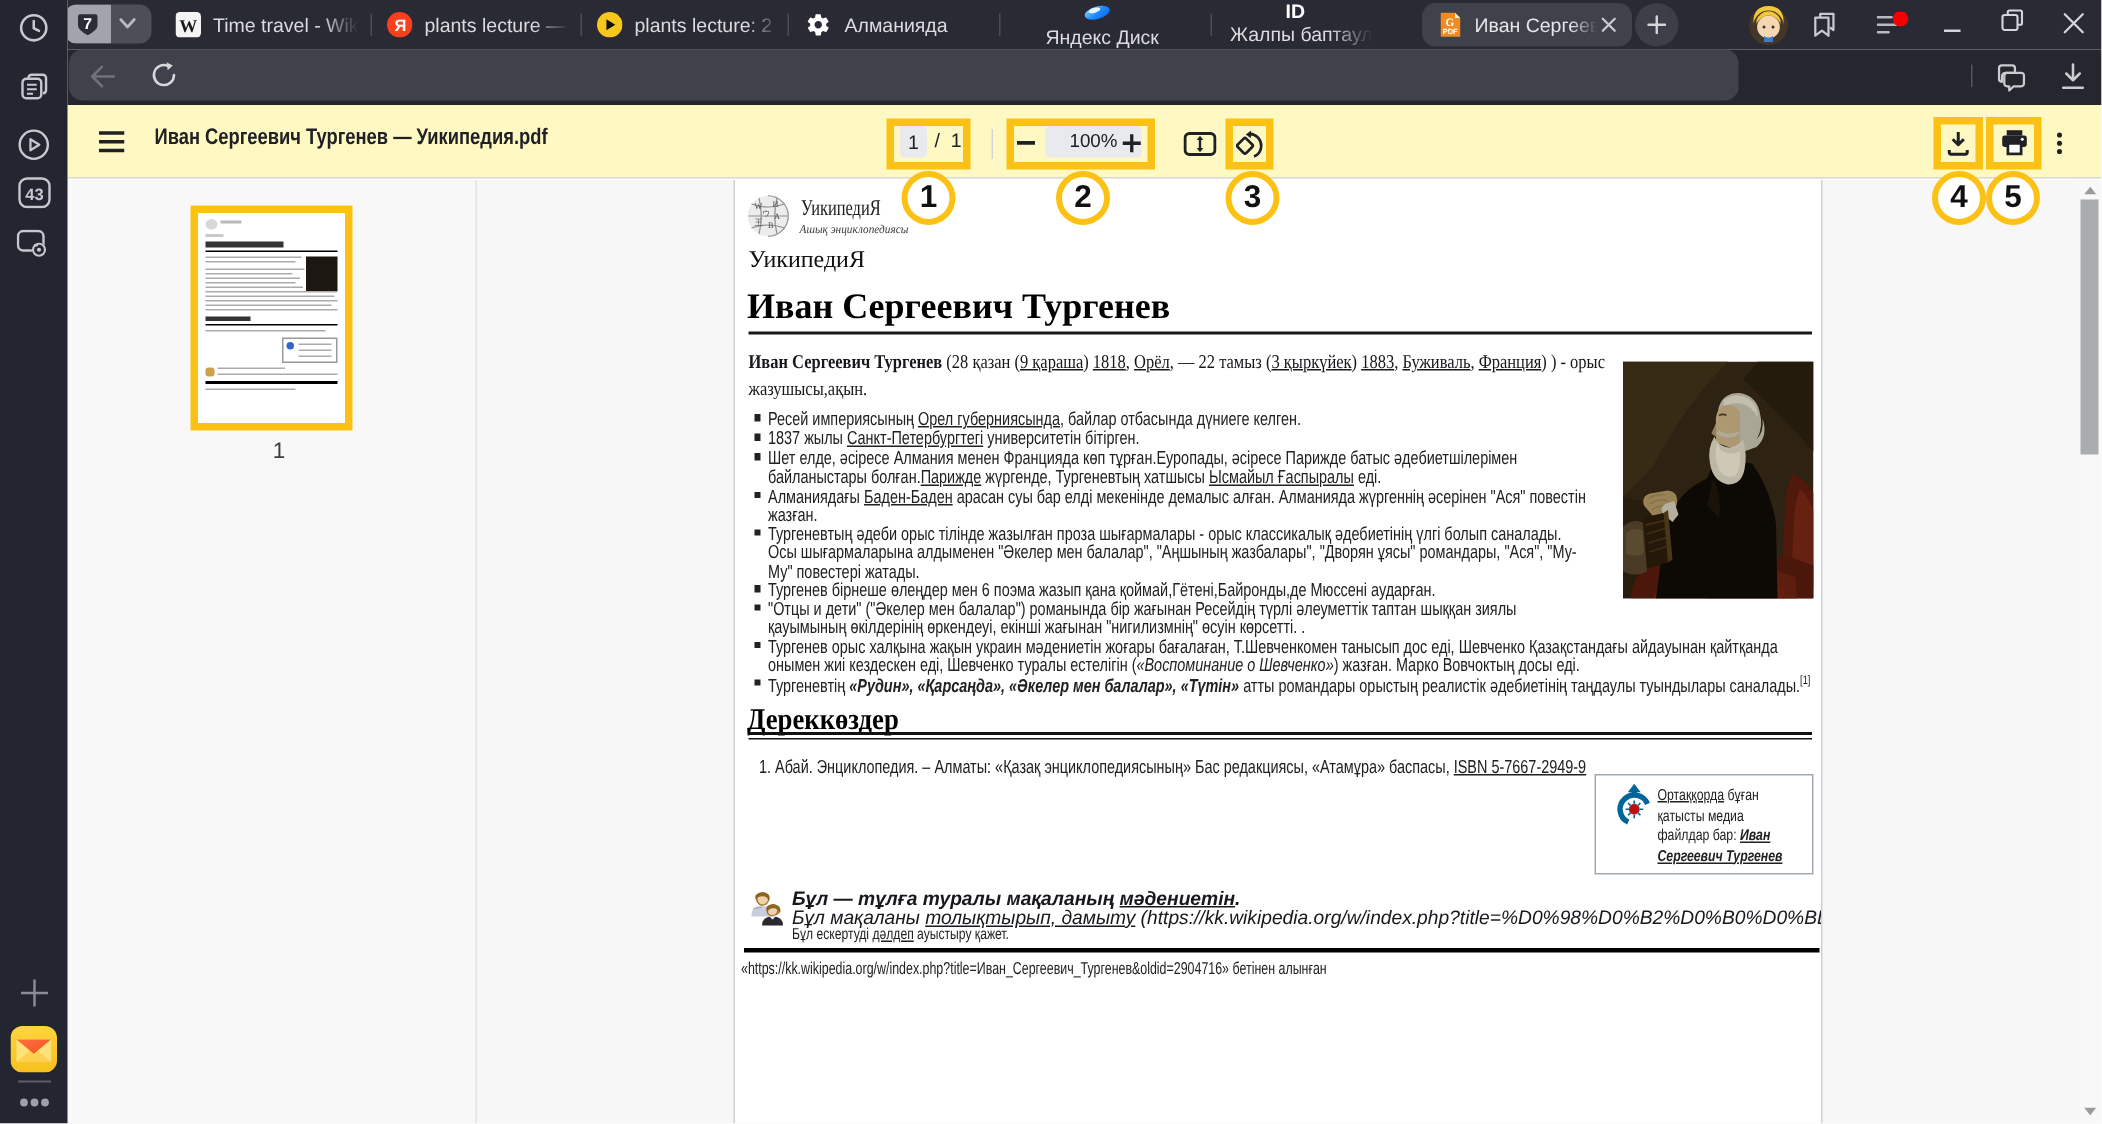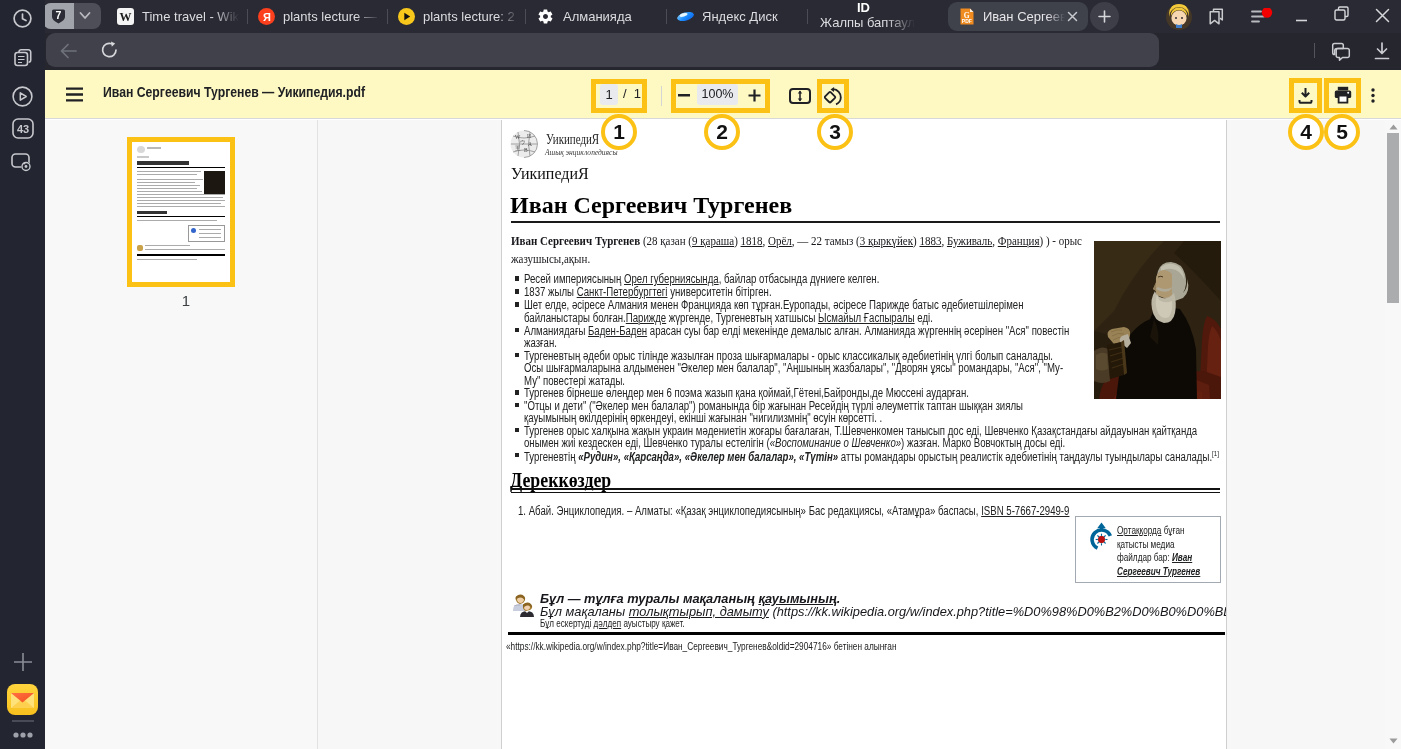--- a/index.html
+++ b/index.html
@@ -21,21 +21,21 @@
 
   
   #pdftoolbar { left:45px; top:70px; width:1356px; height:49px; background:#fef9c3; border-bottom:1px solid #d8d8d8; z-index:10; }
   .ybox { position:absolute; border:5px solid #fcc115; }
   .chip { background:#e9eaed; border-radius:3px; color:#202124; text-align:center; }
 
   
   #content { left:45px; top:120px; width:1356px; height:629px; background:#f7f7f8; }
   #thumbpane { position:absolute; left:0; top:0; width:273px; height:629px; background:#f8f8f9; border-right:1px solid #e2e2e4; }
   #viewer { position:absolute; left:274px; top:0; width:1066px; height:629px; background:#f7f7f8; }
-  #page { position:absolute; left:170px; top:0; width:726px; height:629px; background:#fff; border-left:1px solid #cfcfd1; border-right:1px solid #cfcfd1; overflow:hidden;margin-left:12px; }
+  #page { position:absolute; left:170px; top:0; width:726px; height:629px; background:#fff; border-left:1px solid #cfcfd1; border-right:1px solid #cfcfd1; overflow:hidden; }
   #scrollbar { position:absolute; left:1340px; top:0; width:16px; height:629px; background:#f8f8f8; }
 
   .ser { font-family:"Liberation Serif", serif; }
   .tl { position:absolute; left:5px; height:1px; background:#ababab; }
   .bm { position:absolute; left:12.5px; width:4.5px; height:4.5px; background:#222; }
   .bl { position:absolute; left:22px; font-size:12.5px; color:#202122; white-space:nowrap; transform:scaleX(.77); transform-origin:0 0; }
   .cx { transform:scaleX(.77); transform-origin:0 0; white-space:nowrap; }
   .callout { position:absolute; width:36px; height:36px; border-radius:50%; background:#fff; border:4px solid #fcc115; color:#111; font-weight:bold; font-size:21px; display:flex; align-items:center; justify-content:center; z-index:40; }
   a.u, span.u { text-decoration:underline; }
 </style>
@@ -156,21 +156,21 @@
   <div class="tabsep" style="left:480px;"></div>
 
   <div class="tab" style="left:492px;">
     <svg width="17" height="17" viewBox="0 0 24 24" style="margin-right:9px;">
         <path fill="#fff" d="M19.4 13c0-.3.1-.6.1-1s0-.7-.1-1l2.1-1.6c.2-.2.3-.5.1-.7l-2-3.4c-.1-.2-.4-.3-.6-.2l-2.5 1c-.5-.4-1.1-.7-1.7-1l-.4-2.6c0-.3-.2-.5-.5-.5h-4c-.2 0-.5.2-.5.5l-.4 2.6c-.6.2-1.1.6-1.7 1l-2.5-1c-.2-.1-.5 0-.6.2l-2 3.4c-.1.2-.1.5.1.7L4.5 11c0 .3-.1.6-.1 1s0 .7.1 1l-2.1 1.6c-.2.2-.3.5-.1.7l2 3.4c.1.2.4.3.6.2l2.5-1c.5.4 1.1.7 1.7 1l.4 2.6c0 .3.2.5.5.5h4c.2 0 .5-.2.5-.5l.4-2.6c.6-.2 1.1-.6 1.7-1l2.5 1c.2.1.5 0 .6-.2l2-3.4c.1-.2.1-.5-.1-.7L19.4 13zM12 15.5c-1.9 0-3.5-1.6-3.5-3.5s1.6-3.5 3.5-3.5 3.5 1.6 3.5 3.5-1.6 3.5-3.5 3.5z"></path>
       </svg>
     <span>Алманияда</span>
   </div>
   <div class="tabsep" style="left:621px;"></div>
 
-  <div class="tab" style="left:630px;">
+  <div class="tab" style="left:652px;flex-direction:column;">
     <svg width="21" height="17" viewBox="0 0 21 17" style="margin-right:6px;">
         <defs>
           <linearGradient id="saucer" x1="0" y1="0" x2="1" y2="1">
             <stop offset="0" stop-color="#9adbff"></stop>
             <stop offset=".5" stop-color="#1e8eff"></stop>
             <stop offset="1" stop-color="#0b60e8"></stop>
           </linearGradient>
         </defs>
         <ellipse cx="10.5" cy="8.5" rx="8.6" ry="4.1" transform="rotate(-16 10.5 8.5)" fill="url(#saucer)"></ellipse>
         <ellipse cx="8.6" cy="6.9" rx="4" ry="1.6" transform="rotate(-16 8.6 6.9)" fill="#e8f6ff"></ellipse>
@@ -278,21 +278,21 @@
   <div class="ybox" style="left:546px; top:9px; width:56px; height:34px;"></div>
   <div class="chip" style="position:absolute; left:555px; top:14px; width:18px; height:21px; font-size:13px; line-height:21px;">1</div>
   <div style="position:absolute; left:578px; top:16px; font-size:13px; color:#202124;">/&nbsp; 1</div>
 
   <div style="position:absolute; left:616px; top:16px; width:1px; height:20px; background:#d5d5d5;"></div>
 
   <div class="ybox" style="left:626px; top:9px; width:99px; height:34px;"></div>
   <svg style="position:absolute; left:633px; top:24px;" width="12" height="2.5" viewBox="0 0 12 2.5">
       <rect width="12" height="2.5" fill="#202124"></rect>
     </svg>
-  <div class="chip" style="position:absolute; left:652px; top:14px; width:41px; height:21px; font-size:12.5px; line-height:21px;">100%</div>
+  <div class="chip" style="position:absolute; left:652px; top:14px; width:64px; height:21px; font-size:12.5px; line-height:21px;">100%</div>
   <svg style="position:absolute; left:703px; top:19px;" width="13" height="13" viewBox="0 0 13 13">
       <path d="M6.5 0.5v12M0.5 6.5h12" stroke="#202124" stroke-width="2.2"></path>
     </svg>
 
   <svg style="position:absolute; left:744px; top:18px;" width="22" height="16" viewBox="0 0 22 16">
       <rect x="1" y="1" width="20" height="14" rx="3" fill="none" stroke="#202124" stroke-width="2"></rect>
       <path d="M11 3.2 L11 12.8" stroke="#202124" stroke-width="1.6"></path>
       <path d="M11 2.6 L13.2 5.4 L8.8 5.4 Z" fill="#202124"></path>
       <path d="M11 13.4 L13.2 10.6 L8.8 10.6 Z" fill="#202124"></path>
     </svg>
@@ -495,21 +495,21 @@
         <path d="M8 3 Q12 1.5 13 5 Q13 8 10 9 Q6 9 6 5 Q6 3.5 8 3 Z" fill="#f0d0a8"></path>
         <path d="M5 2.5 Q9 -1 13 2 Q15 4 13.5 7 Q13 3.5 9 3.5 Q6 3.5 5 6 Q4 4 5 2.5 Z" fill="#8a6420"></path>
         <path d="M2 16 Q2 10 9 10 Q14 10 15 14 L15 17 L2 17 Z" fill="#c9cede"></path>
         <path d="M3 12 Q6 10.5 9 11" stroke="#aab" stroke-width=".8" fill="none"></path>
         <path d="M13 10 Q18 8 20 11 Q22 14 19 16 L15 17 Q12 16 12 13 Q12 11 13 10 Z" fill="#a87f30"></path>
         <path d="M14 11 Q18 9.5 19 13 Q19 15.5 16 16 Q13 16 13 13 Q13 11.5 14 11 Z" fill="#f0d0b0"></path>
         <path d="M12 10.5 Q16 7 20 10 Q22 12 21 15 Q20 11 16 11.5 Q13 12 12.5 14.5 Q11.5 12 12 10.5 Z" fill="#8a6420"></path>
         <path d="M9 23 Q9 17 16 17 Q23 17 23 23 Z" fill="#2a2a30"></path>
         <path d="M14 17 L16 19 L18 17 Z" fill="#fff"></path>
       </svg>
-      <div style="position:absolute; left:38px; top:471px; font-size:13px; font-style:italic; font-weight:bold; color:#17171c; transform:scaleX(.985); transform-origin:0 0; white-space:nowrap;">Бұл — тұлға туралы мақаланың <span class="u">қауымының</span>.</div>
+      <div style="position:absolute; left:38px; top:471px; font-size:13px; font-style:italic; font-weight:bold; color:#17171c; transform:scaleX(.985); transform-origin:0 0; white-space:nowrap;">Бұл — тұлға туралы мақаланың <span class="u">мәдениетін</span>.</div>
       <div style="position:absolute; left:38px; top:483.5px; font-size:13px; font-style:italic; color:#17171c; transform:scaleX(.985); transform-origin:0 0; white-space:nowrap;">Бұл мақаланы <span class="u">толықтырып, дамыту</span> (https://kk.wikipedia.org/w/index.php?title=%D0%98%D0%B2%D0%B0%D0%BD_%D0%A1%D0%B5%D1%80%D0%B3%D0%B5%D0%B5%D0%B2%D0%B8%D1%87_%D0%A</div>
       <div class="cx" style="position:absolute; left:38px; top:497px; font-size:10.5px; color:#202122;">Бұл ескертуді <span class="u">дәлдеп</span> ауыстыру қажет.</div>
 
       <div style="position:absolute; left:6px; top:512px; width:717px; height:2.5px; background:#000;"></div>
       <div style="position:absolute; left:4px; top:520px; font-size:11.5px; color:#202122; transform:scaleX(.72); transform-origin:0 0; white-space:nowrap;">«https://kk.wikipedia.org/w/index.php?title=Иван_Сергеевич_Тургенев&amp;oldid=2904716» бетінен алынған</div>
     </div>
   </div>
   <div id="scrollbar">
     <svg style="position:absolute; left:4px; top:4px;" width="9" height="6" viewBox="0 0 9 6">
         <path d="M4.5 0.5 L8.5 5.5 L0.5 5.5 Z" fill="#9b9b9b"></path>

